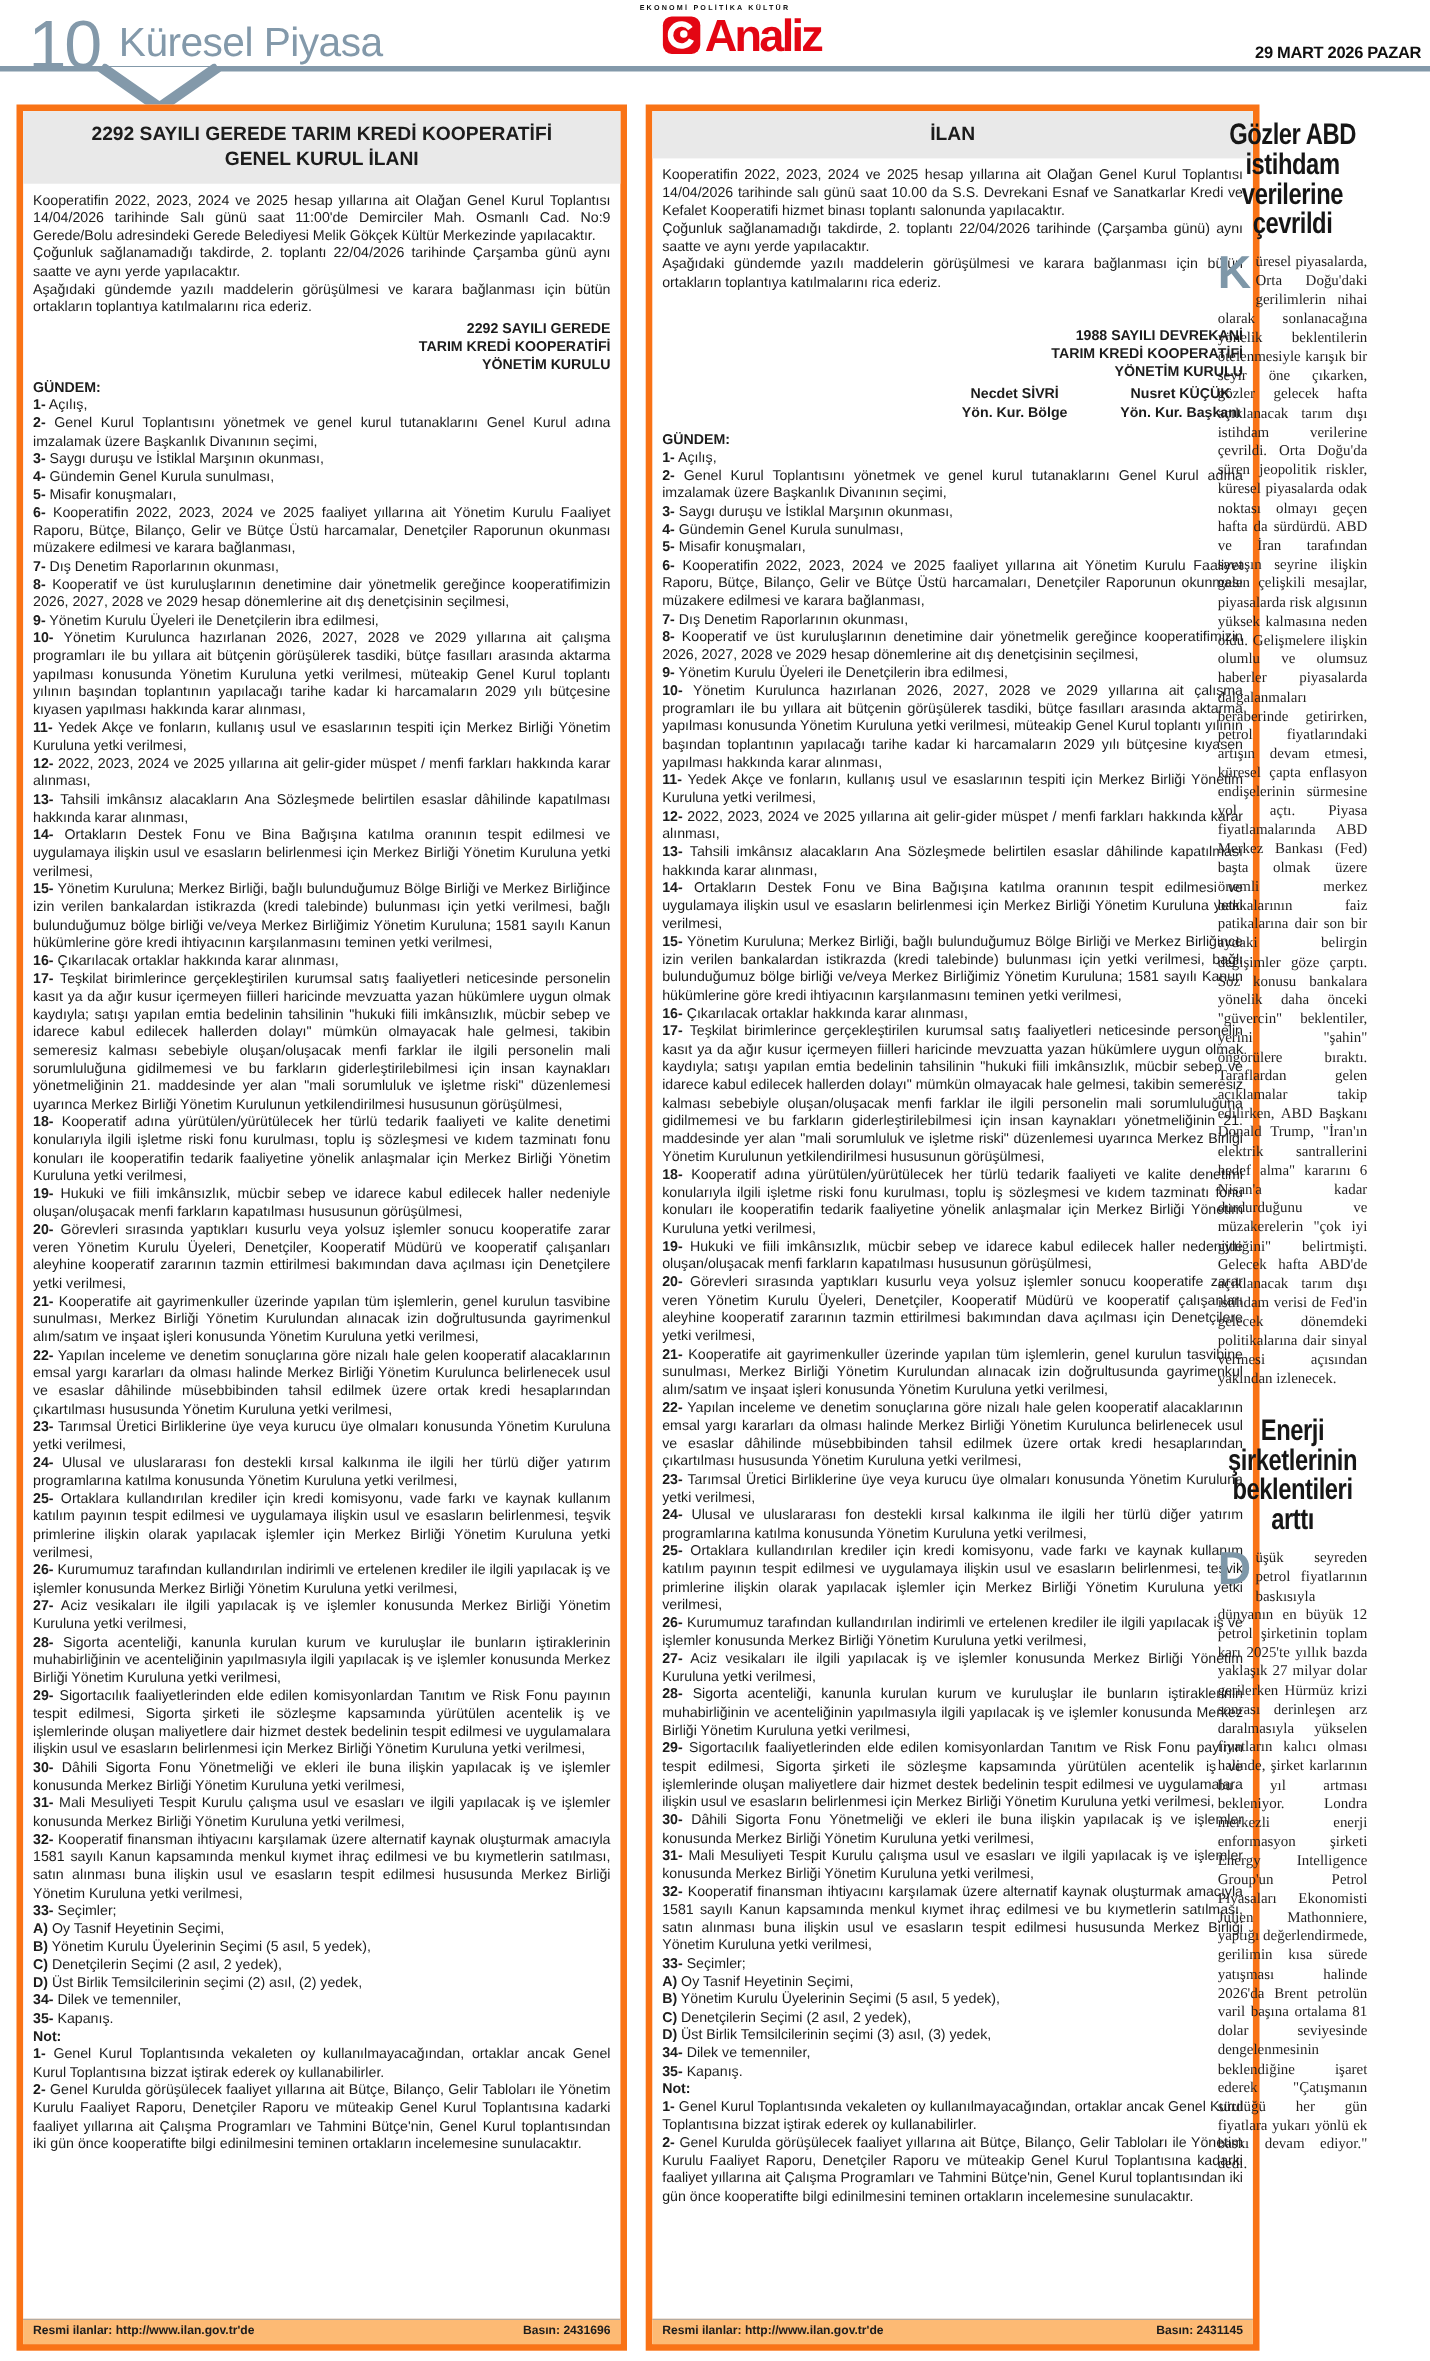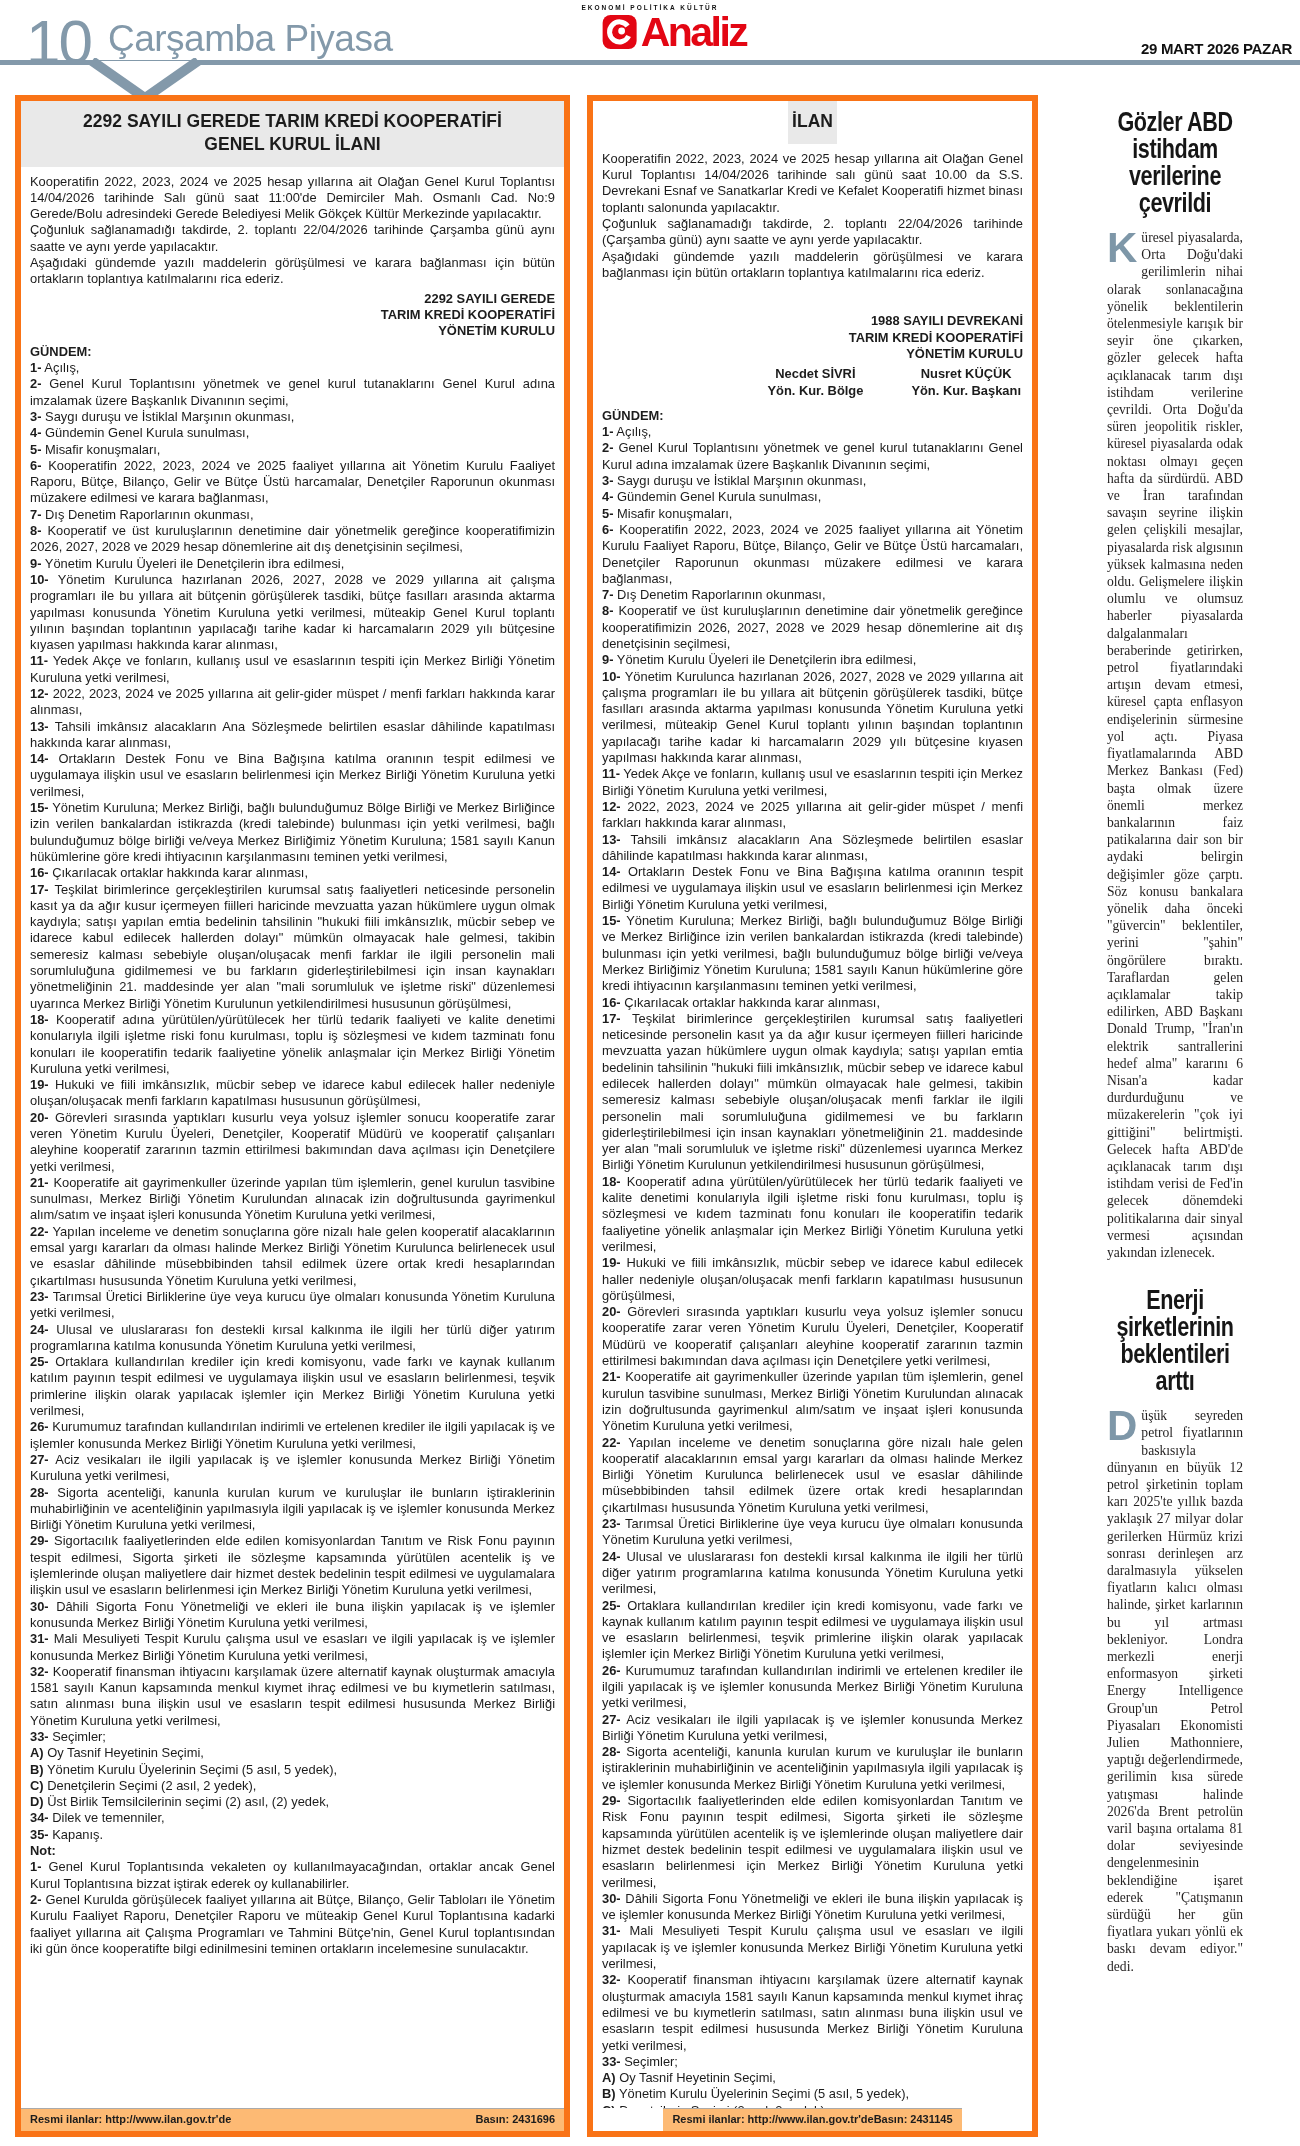--- a/index.html
+++ b/index.html
@@ -11,21 +11,21 @@
   .rule{position:absolute;left:0;top:60px;width:1300px;height:5px;background:#8399aa;}
   .chevron{position:absolute;left:84px;top:58px;}
   .logo{position:absolute;left:50%;top:4px;transform:translateX(-50%);text-align:center;}
   .tagline{font-size:6.5px;font-weight:bold;letter-spacing:2px;color:#111;margin-bottom:1px;}
   .logo-row{display:flex;align-items:center;gap:3px;margin-left:48px;}
   .logo-text{font-size:41px;font-weight:800;color:#e30613;letter-spacing:-2.5px;line-height:40px;}
   .date{position:absolute;right:8px;top:40px;font-size:15px;font-weight:bold;color:#101010;letter-spacing:-0.3px;}
   
   .box{position:absolute;top:95px;border:6px solid #f97316;background:#fff;display:flex;flex-direction:column;box-sizing:border-box;}
   .box-left{left:15px;width:555px;height:2042px;}
-  .box-mid{left:587px;width:451px;height:2042px;align-items:center;}
+  .box-mid{left:587px;width:558px;height:2042px;}
   .title-bar{background:#e9e9e9;padding:9px 4px 11px;text-align:center;font-weight:bold;font-size:17.5px;line-height:1.3;}
   .box-body{flex:1;overflow:hidden;padding:7px 9px 2px;font-size:12.9px;line-height:16.3px;text-align:justify;}
   .intro-par{margin:0;text-align:justify;}
   .sig{text-align:right;font-weight:bold;margin:3px 0 4px;line-height:1.27;}
   .sig-mid{margin-top:32px;}
   .signers{display:flex;justify-content:flex-end;gap:48px;font-weight:bold;text-align:center;margin:3px 2px 8px 0;line-height:1.3;}
   .agenda-heading{margin:0;font-weight:bold;}
   .agenda-item{margin:0;text-align:justify;}
   .box-footer{margin-top:auto;background:#fdba74;display:flex;justify-content:space-between;
               padding:4px 9px 6px;font-weight:bold;font-size:11px;border-top:1px solid #aaa;}
@@ -40,21 +40,21 @@
   .dropcap{float:left;font-family:"Liberation Sans",sans-serif;font-weight:bold;font-size:42px;
            line-height:33px;color:#7e97a8;padding:2px 4px 0 0;}
 </style>
 </head>
 <body>
 
 <div class="page">
 
   <header>
     <div class="pagenum">10</div>
-    <div class="section-title">Çarşamba Piyasa</div>
+    <div class="section-title">Küresel Piyasa</div>
     <div class="rule"></div>
     <svg class="chevron" width="122" height="48" viewBox="0 0 122 48">
       <path d="M8 3 L61 40 L114 3" fill="#ffffff" stroke="#8399aa" stroke-width="10"></path>
     </svg>
     <div class="logo">
       <div class="tagline">EKONOMİ POLİTİKA KÜLTÜR</div>
       <div class="logo-row">
         <svg width="36" height="36" viewBox="0 0 36 36">
           <rect x="1" y="1" width="34" height="34" rx="8" fill="#e30613"></rect>
           <path d="M26 12 A10 10 0 1 0 27 22" fill="none" stroke="#ffffff" stroke-width="5"></path>

